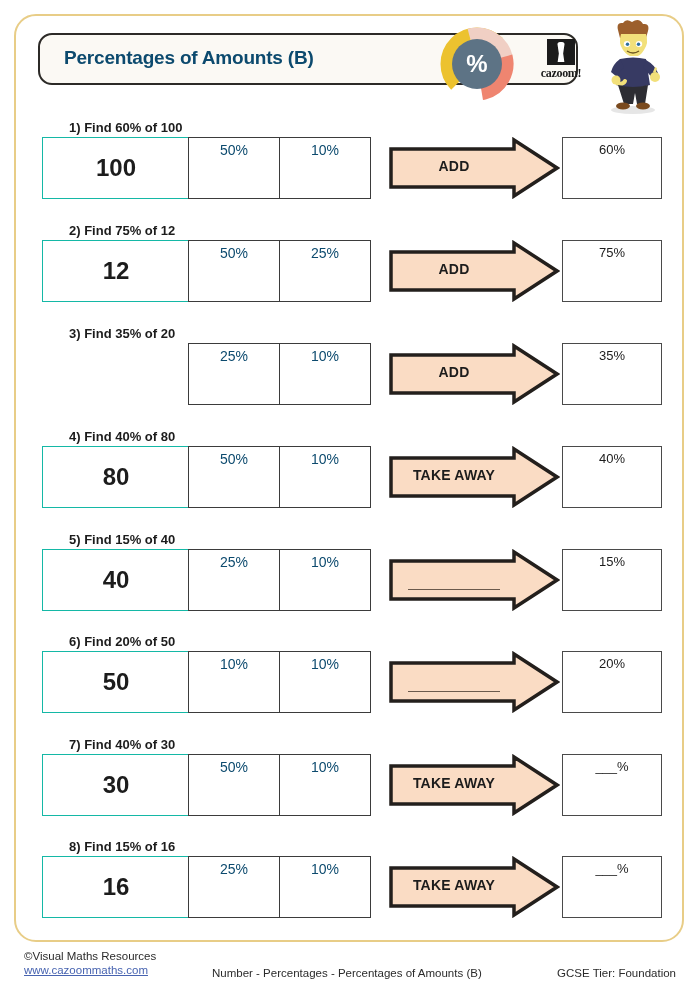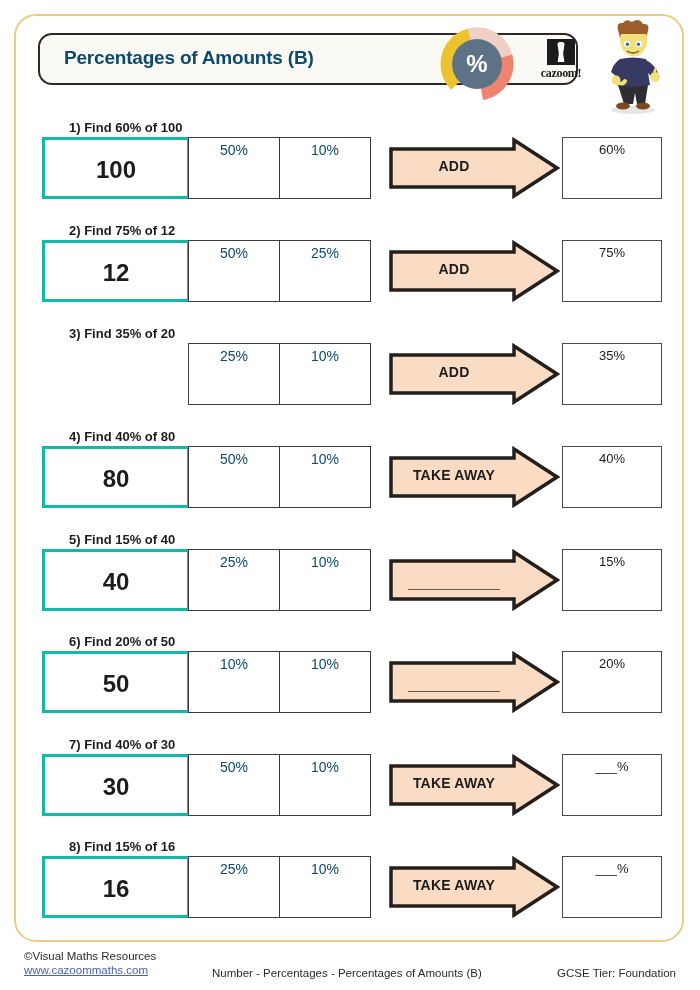--- a/index.html
+++ b/index.html
@@ -136,21 +136,21 @@
     margin-left: 23px;
   }
 
   
   .amount-box {
     position: absolute;
     left: 0;
     top: 17px;
     width: 148px;
     height: 62px;
-    border: 3px solid #14b8a6;
+    border: 1px solid #14b8a6;
     background: #ffffff;
     box-sizing: border-box;
   }
   .amount-value {
     position: absolute;
     left: 0;
     right: 0;
     top: 16px;
     text-align: center;
     font-size: 24px;

